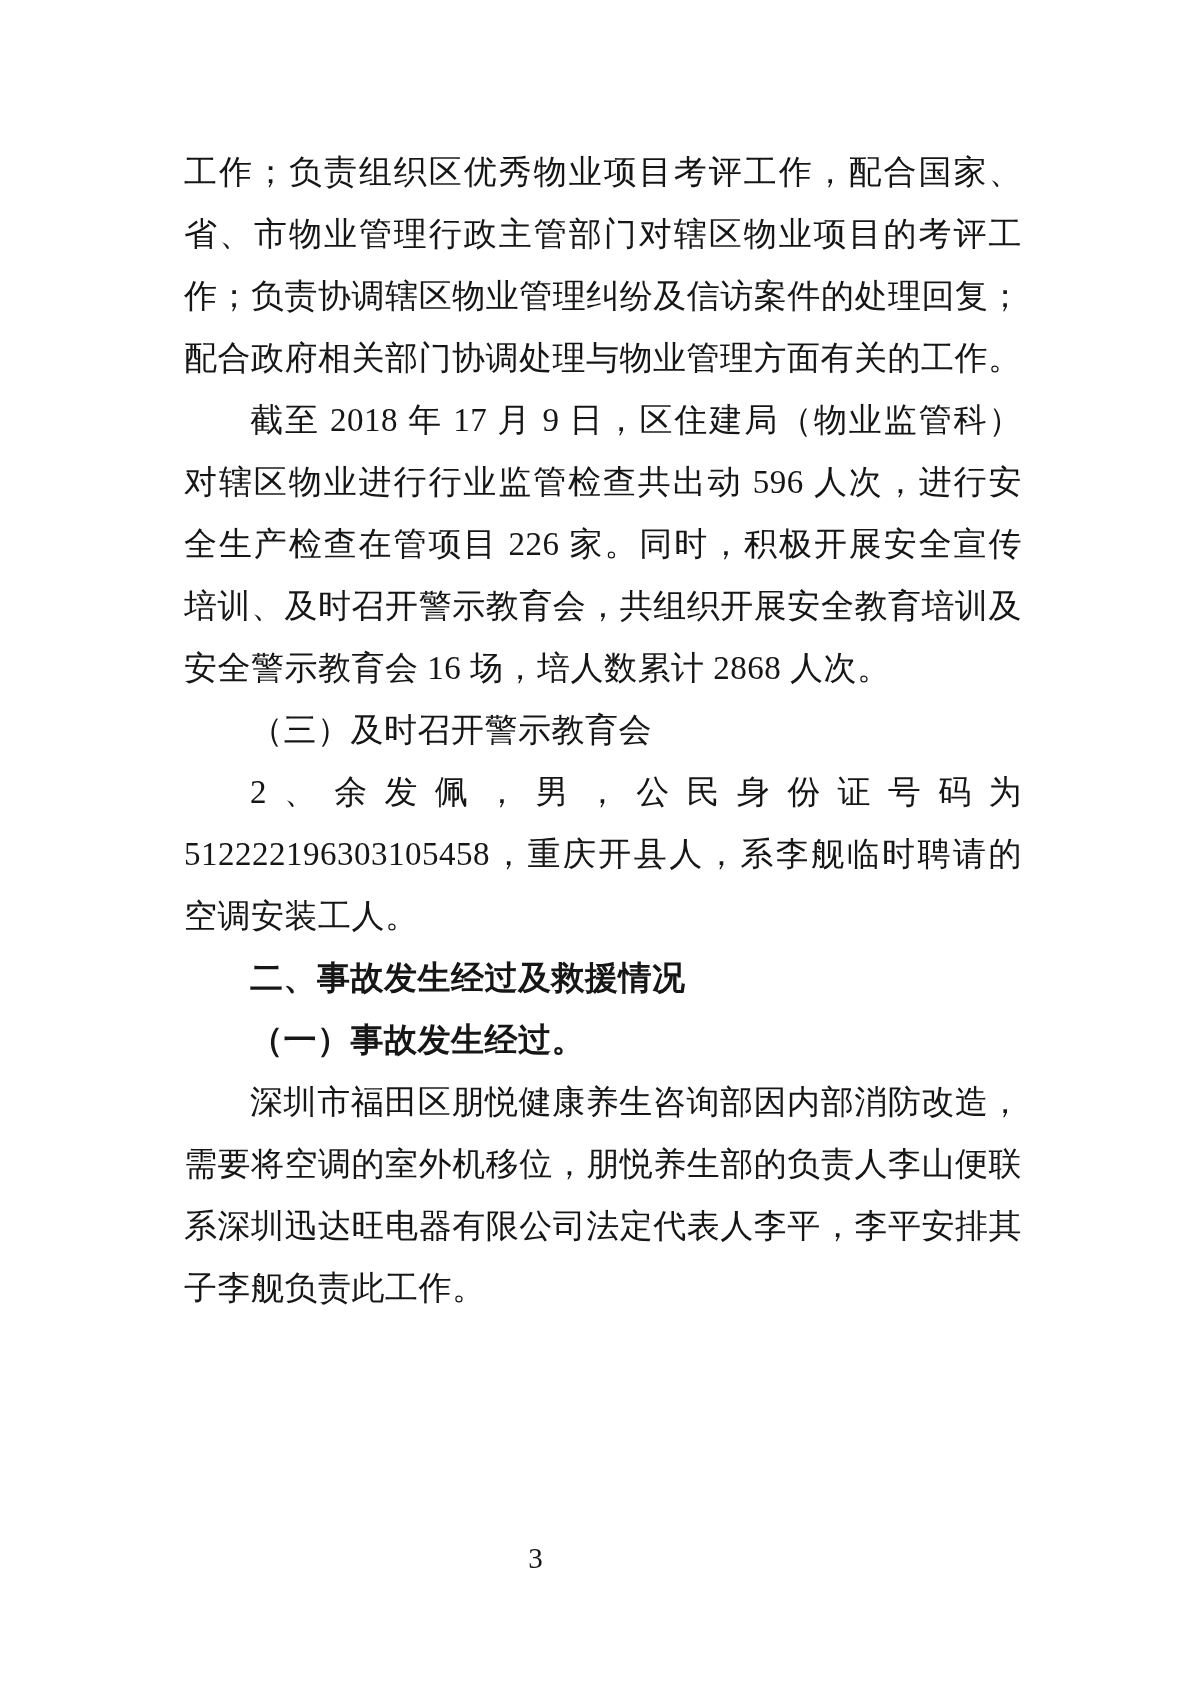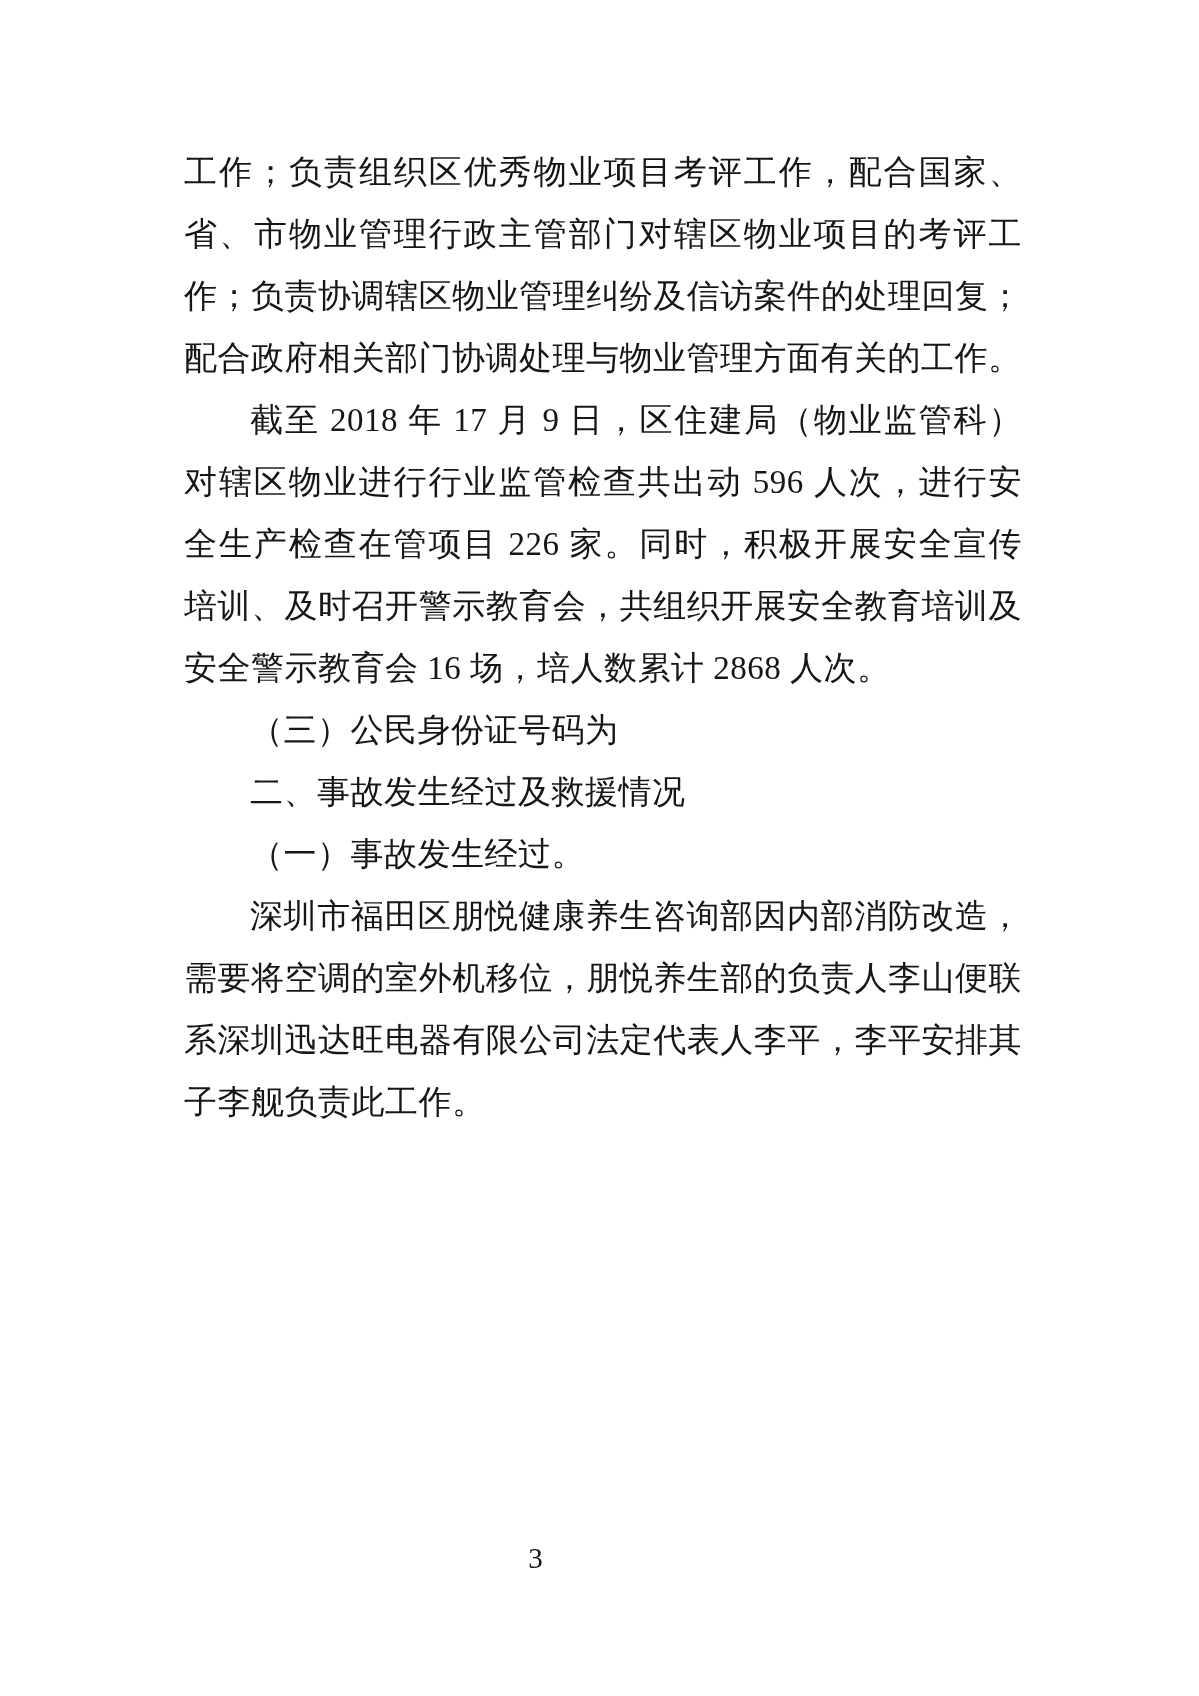--- a/index.html
+++ b/index.html
@@ -28,45 +28,46 @@
   }
   .content p {
     margin: 0;
     padding: 0;
   }
   .indent {
     text-indent: 2em;
   }
   .h-gothic {
     font-family: "Liberation Sans", "DejaVu Sans", sans-serif;
-    font-weight: 400;
+    font-weight: 700;
     text-align: left;
   }
   .h-kai {
-    font-weight: 400;
+    font-weight: 700;
     text-align: left;
   }
   .page-number {
     position: absolute;
     left: 0;
     right: 0;
     top: 1538px;
     text-align: center;
     font-size: 29px;
     line-height: 40px;
     color: #161616;
   }
 </style>
 </head>
 <body>
 
 <div class="page">
   <div class="content">
     <p>工作；负责组织区优秀物业项目考评工作，配合国家、省、市物业管理行政主管部门对辖区物业项目的考评工作；负责协调辖区物业管理纠纷及信访案件的处理回复；配合政府相关部门协调处理与物业管理方面有关的工作。</p>
     <p class="indent">截至 2018 年 17 月 9 日，区住建局（物业监管科）对辖区物业进行行业监管检查共出动 596 人次，进行安全生产检查在管项目 226 家。同时，积极开展安全宣传培训、及时召开警示教育会，共组织开展安全教育培训及安全警示教育会 16 场，培人数累计 2868 人次。</p>
-    <p class="indent">（三）公民身份证号码为</p>
+    <p class="indent">（三）及时召开警示教育会</p>
+    <p class="indent">2、余发佩，男，公民身份证号码为 512222196303105458，重庆开县人，系李舰临时聘请的空调安装工人。</p>
     <p class="indent h-gothic">二、事故发生经过及救援情况</p>
     <p class="indent h-kai">（一）事故发生经过。</p>
     <p class="indent">深圳市福田区朋悦健康养生咨询部因内部消防改造，需要将空调的室外机移位，朋悦养生部的负责人李山便联系深圳迅达旺电器有限公司法定代表人李平，李平安排其子李舰负责此工作。</p>
   </div>
 
   <div class="page-number">3</div>
 </div>
 
 </body></html>

